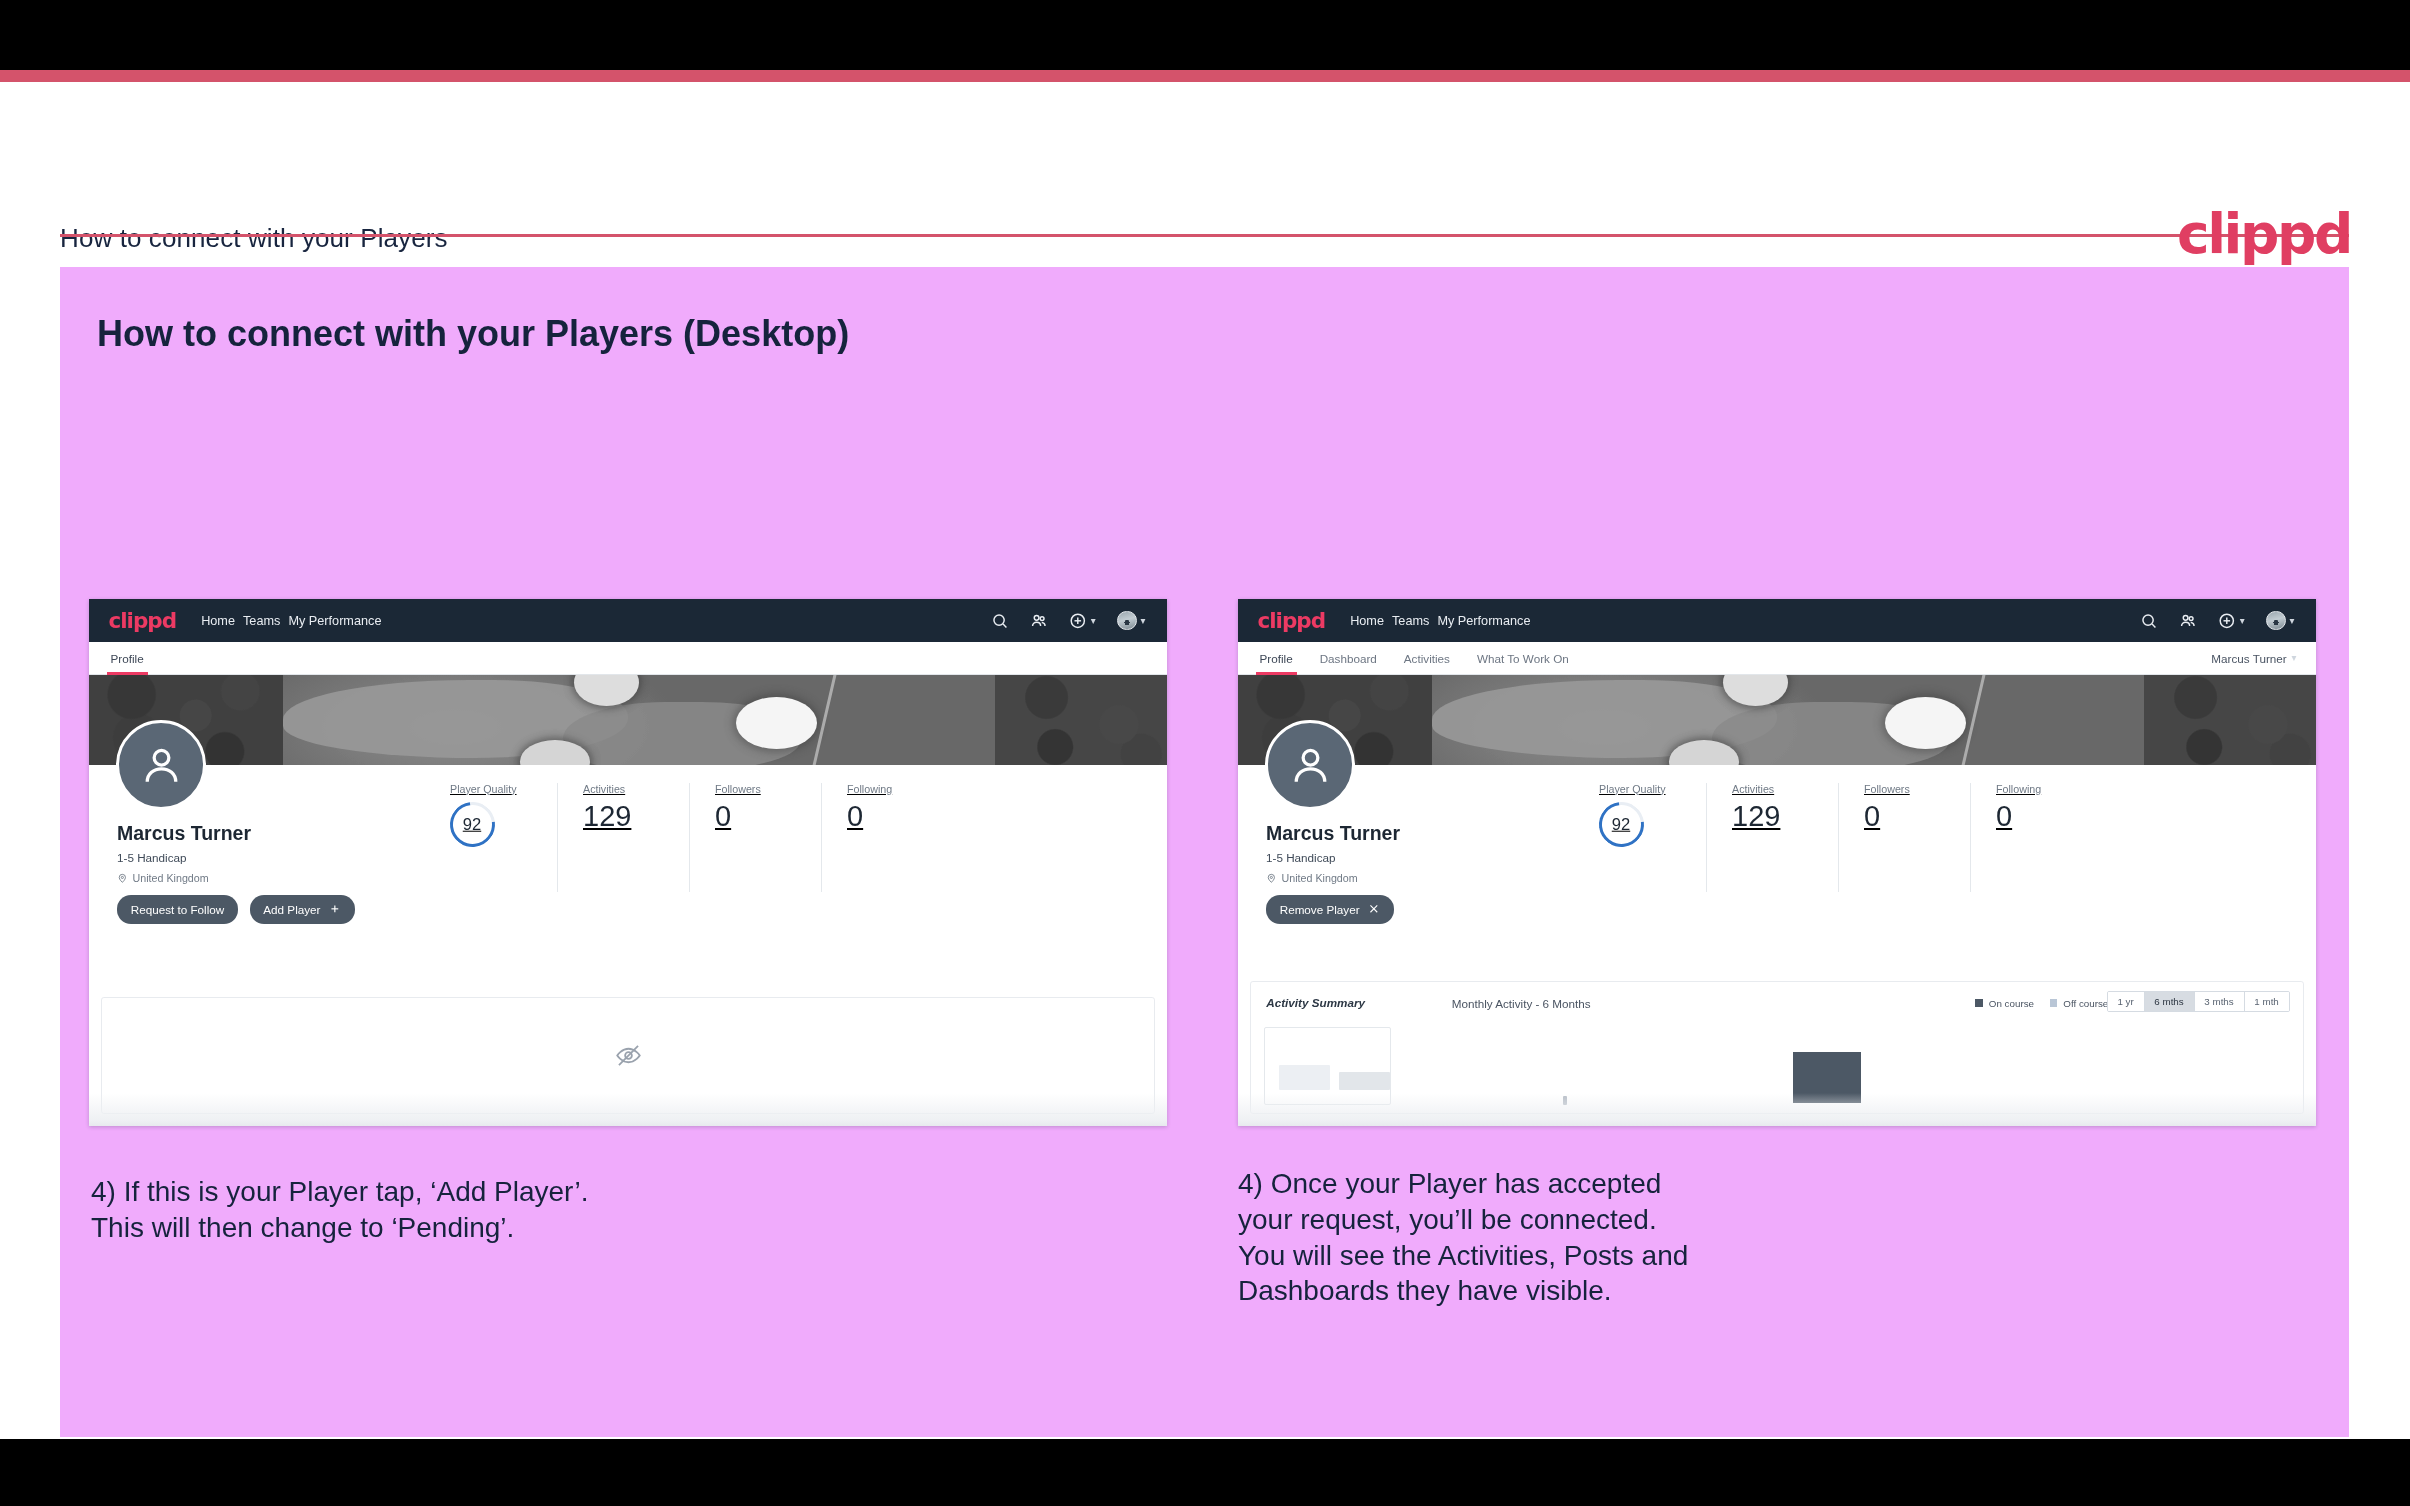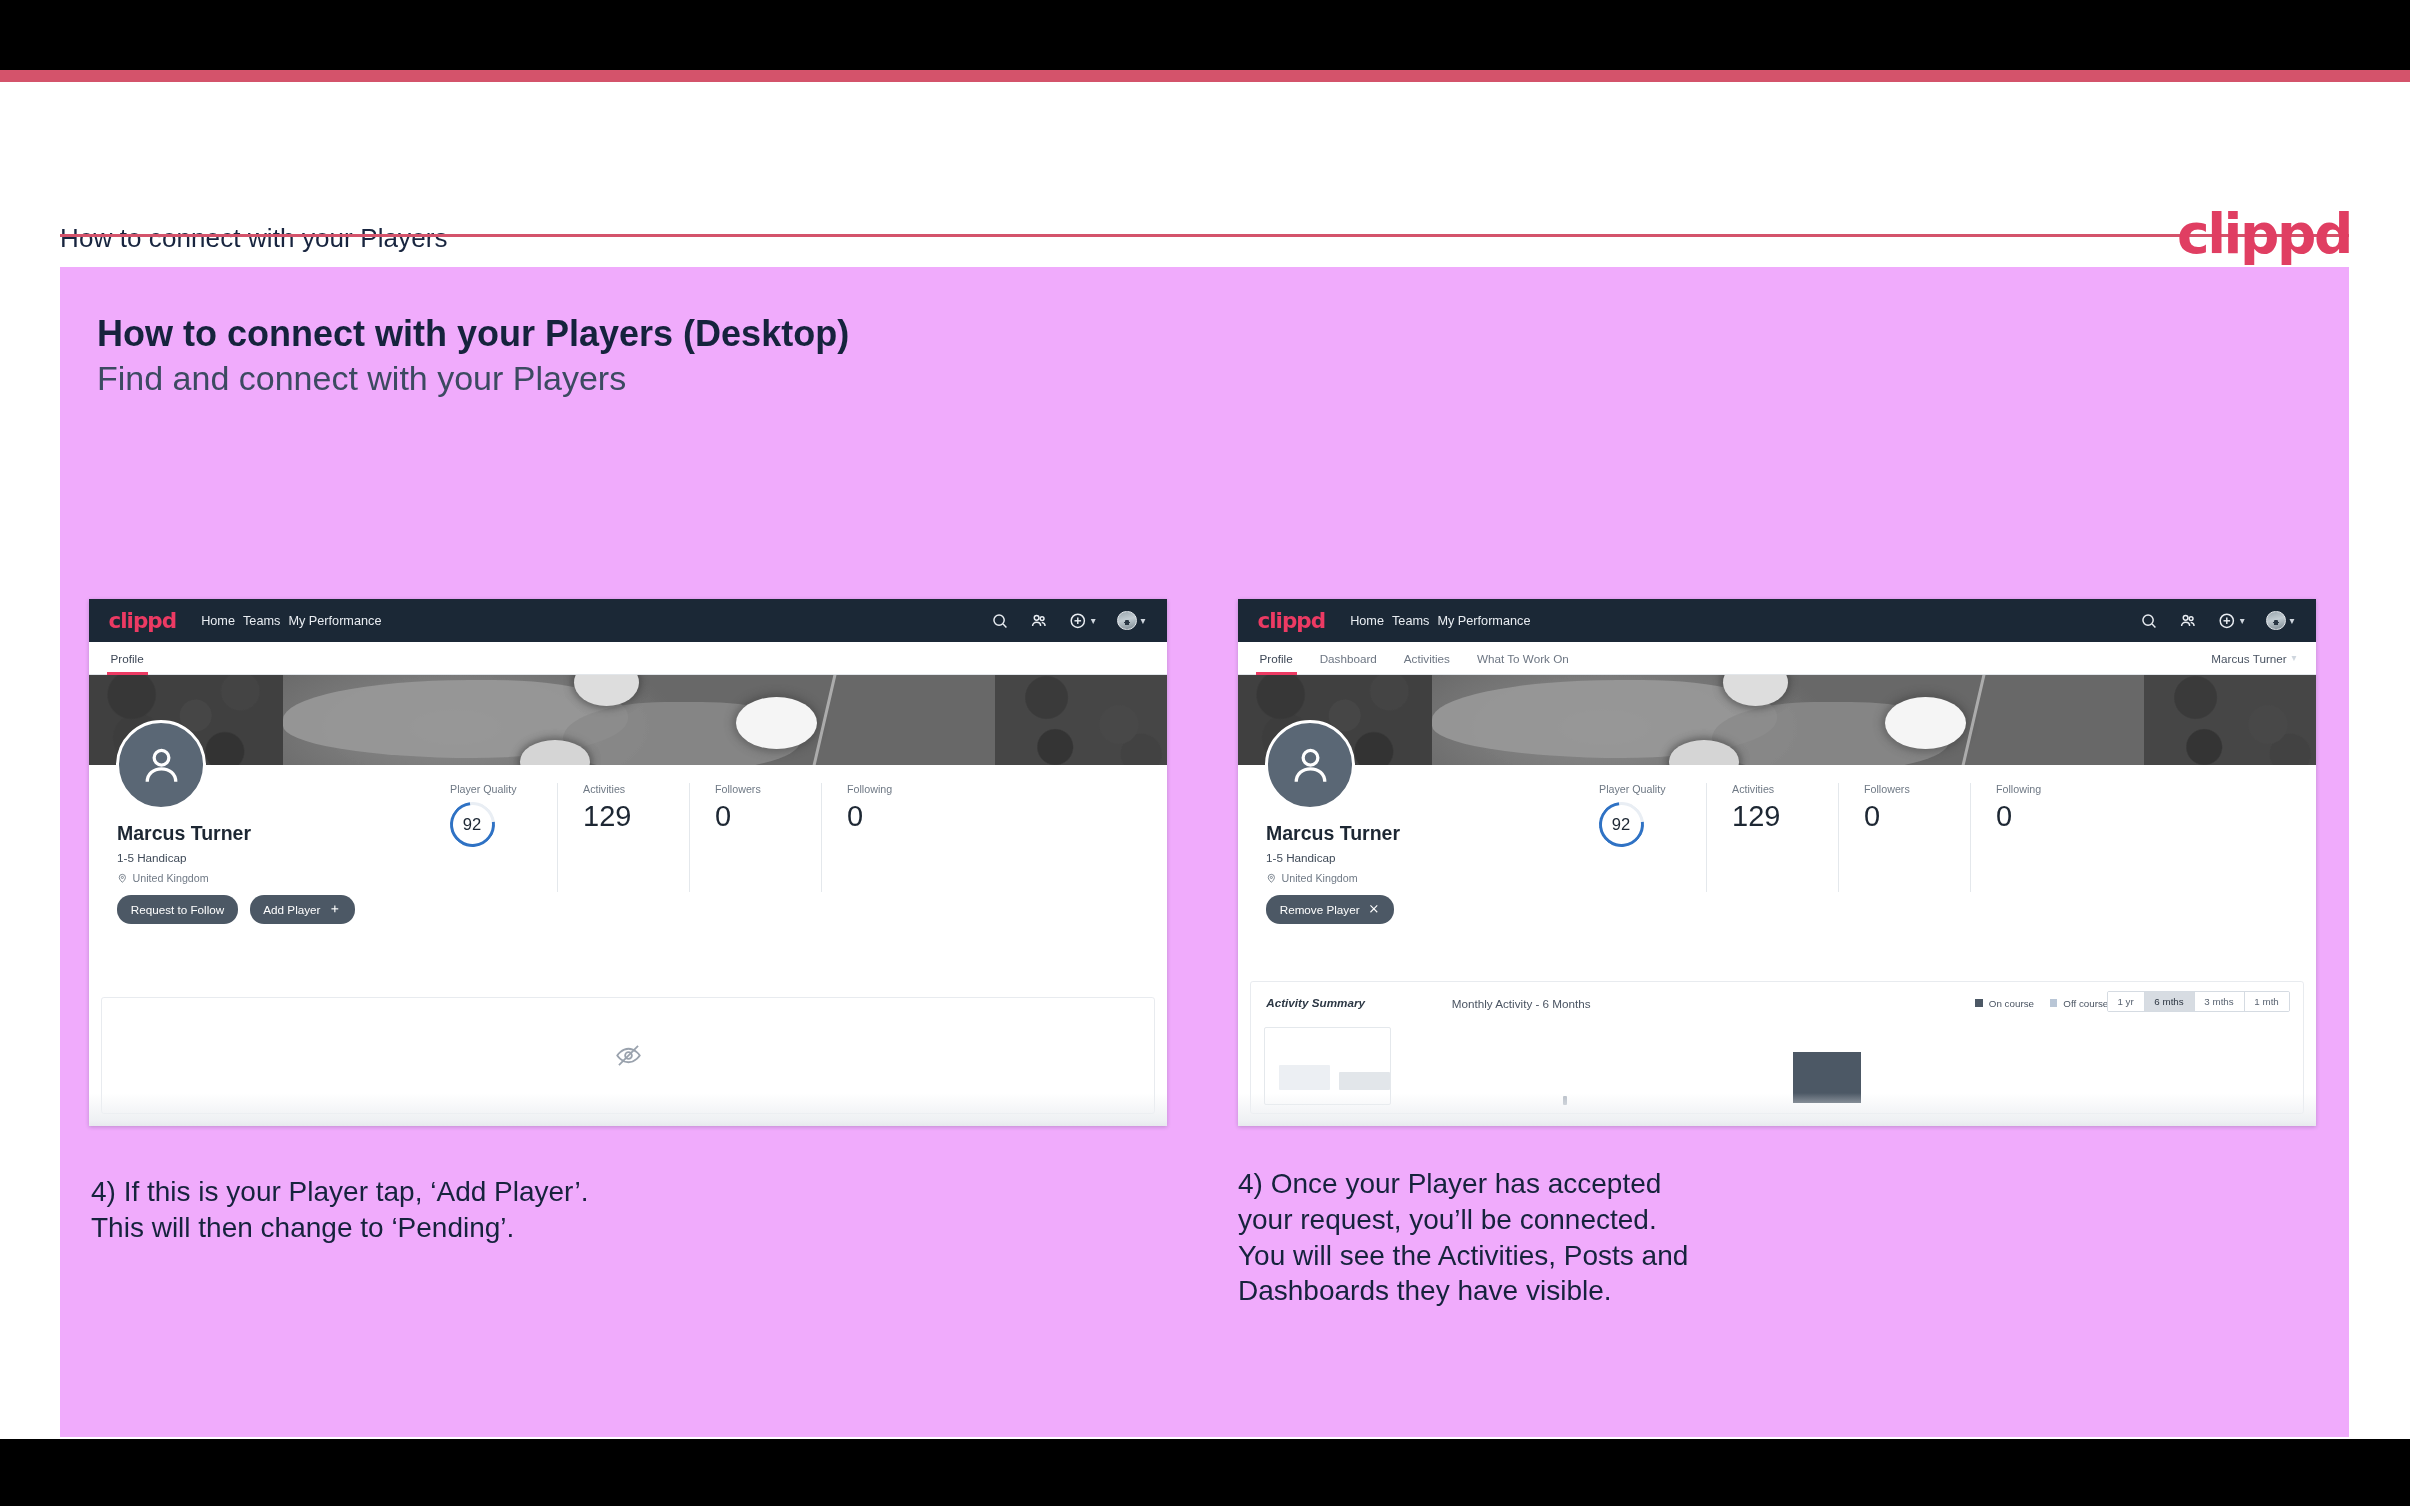--- a/index.html
+++ b/index.html
@@ -155,21 +155,21 @@
   .pf-loc svg { width:10.7px; height:10.7px; }
   .pf-btns { position:absolute; left:28px; top:130px; display:flex; gap:11.7px; }
   .btn {
     background:#4c5865; color:#fff; font-size:11.7px;
     padding:7.8px 13.7px; border-radius:14px; display:flex; align-items:center; gap:8.8px;
     white-space:nowrap; border:none;
   }
   .btn svg { width:11.7px; height:11.7px; }
 
   
-  .stats { position:absolute; left:336px; top:17.6px; display:flex; height:109px; }
+  .stats { position:absolute; left:336px; top:17.6px; display:flex; height:109px;text-decoration:underline; }
   .stat { padding:0 25px; border-left:1px solid #e4e8ec; position:relative; min-width:132px; }
   .stat:first-child { border-left:none; }
   .stat-label { font-size:10.7px; color:#6f7985; margin-bottom:7.8px; white-space:nowrap; }
   .stat-value { font-size:29px; color:#1d2733; line-height:1; }
   .ring {
     width:45px; height:45px; border-radius:50%;
     border:3.9px solid #2f72c4; border-top-color:#e9eef4;
     display:flex; align-items:center; justify-content:center;
     transform:rotate(38deg);
   }
@@ -241,21 +241,20 @@
 
     <div class="page-header">
       <div class="header-title">How to connect with your Players</div>
       <div class="header-rule"></div>
       <div class="brand-logo">clippd</div>
     </div>
 
     <div class="body-panel">
 
       <div class="deck-title">How to connect with your Players (Desktop)</div>
-      <div class="deck-sub">Find and connect with your Players</div>
 
       <div class="shot shot-a">
 
         <div class="navbar">
           <div class="nav-logo">clippd</div>
           <div class="nav-links">
             <span class="nav-link">Home</span>
             <span class="nav-link">Teams</span>
             <span class="nav-link">My Performance</span>
           </div>

